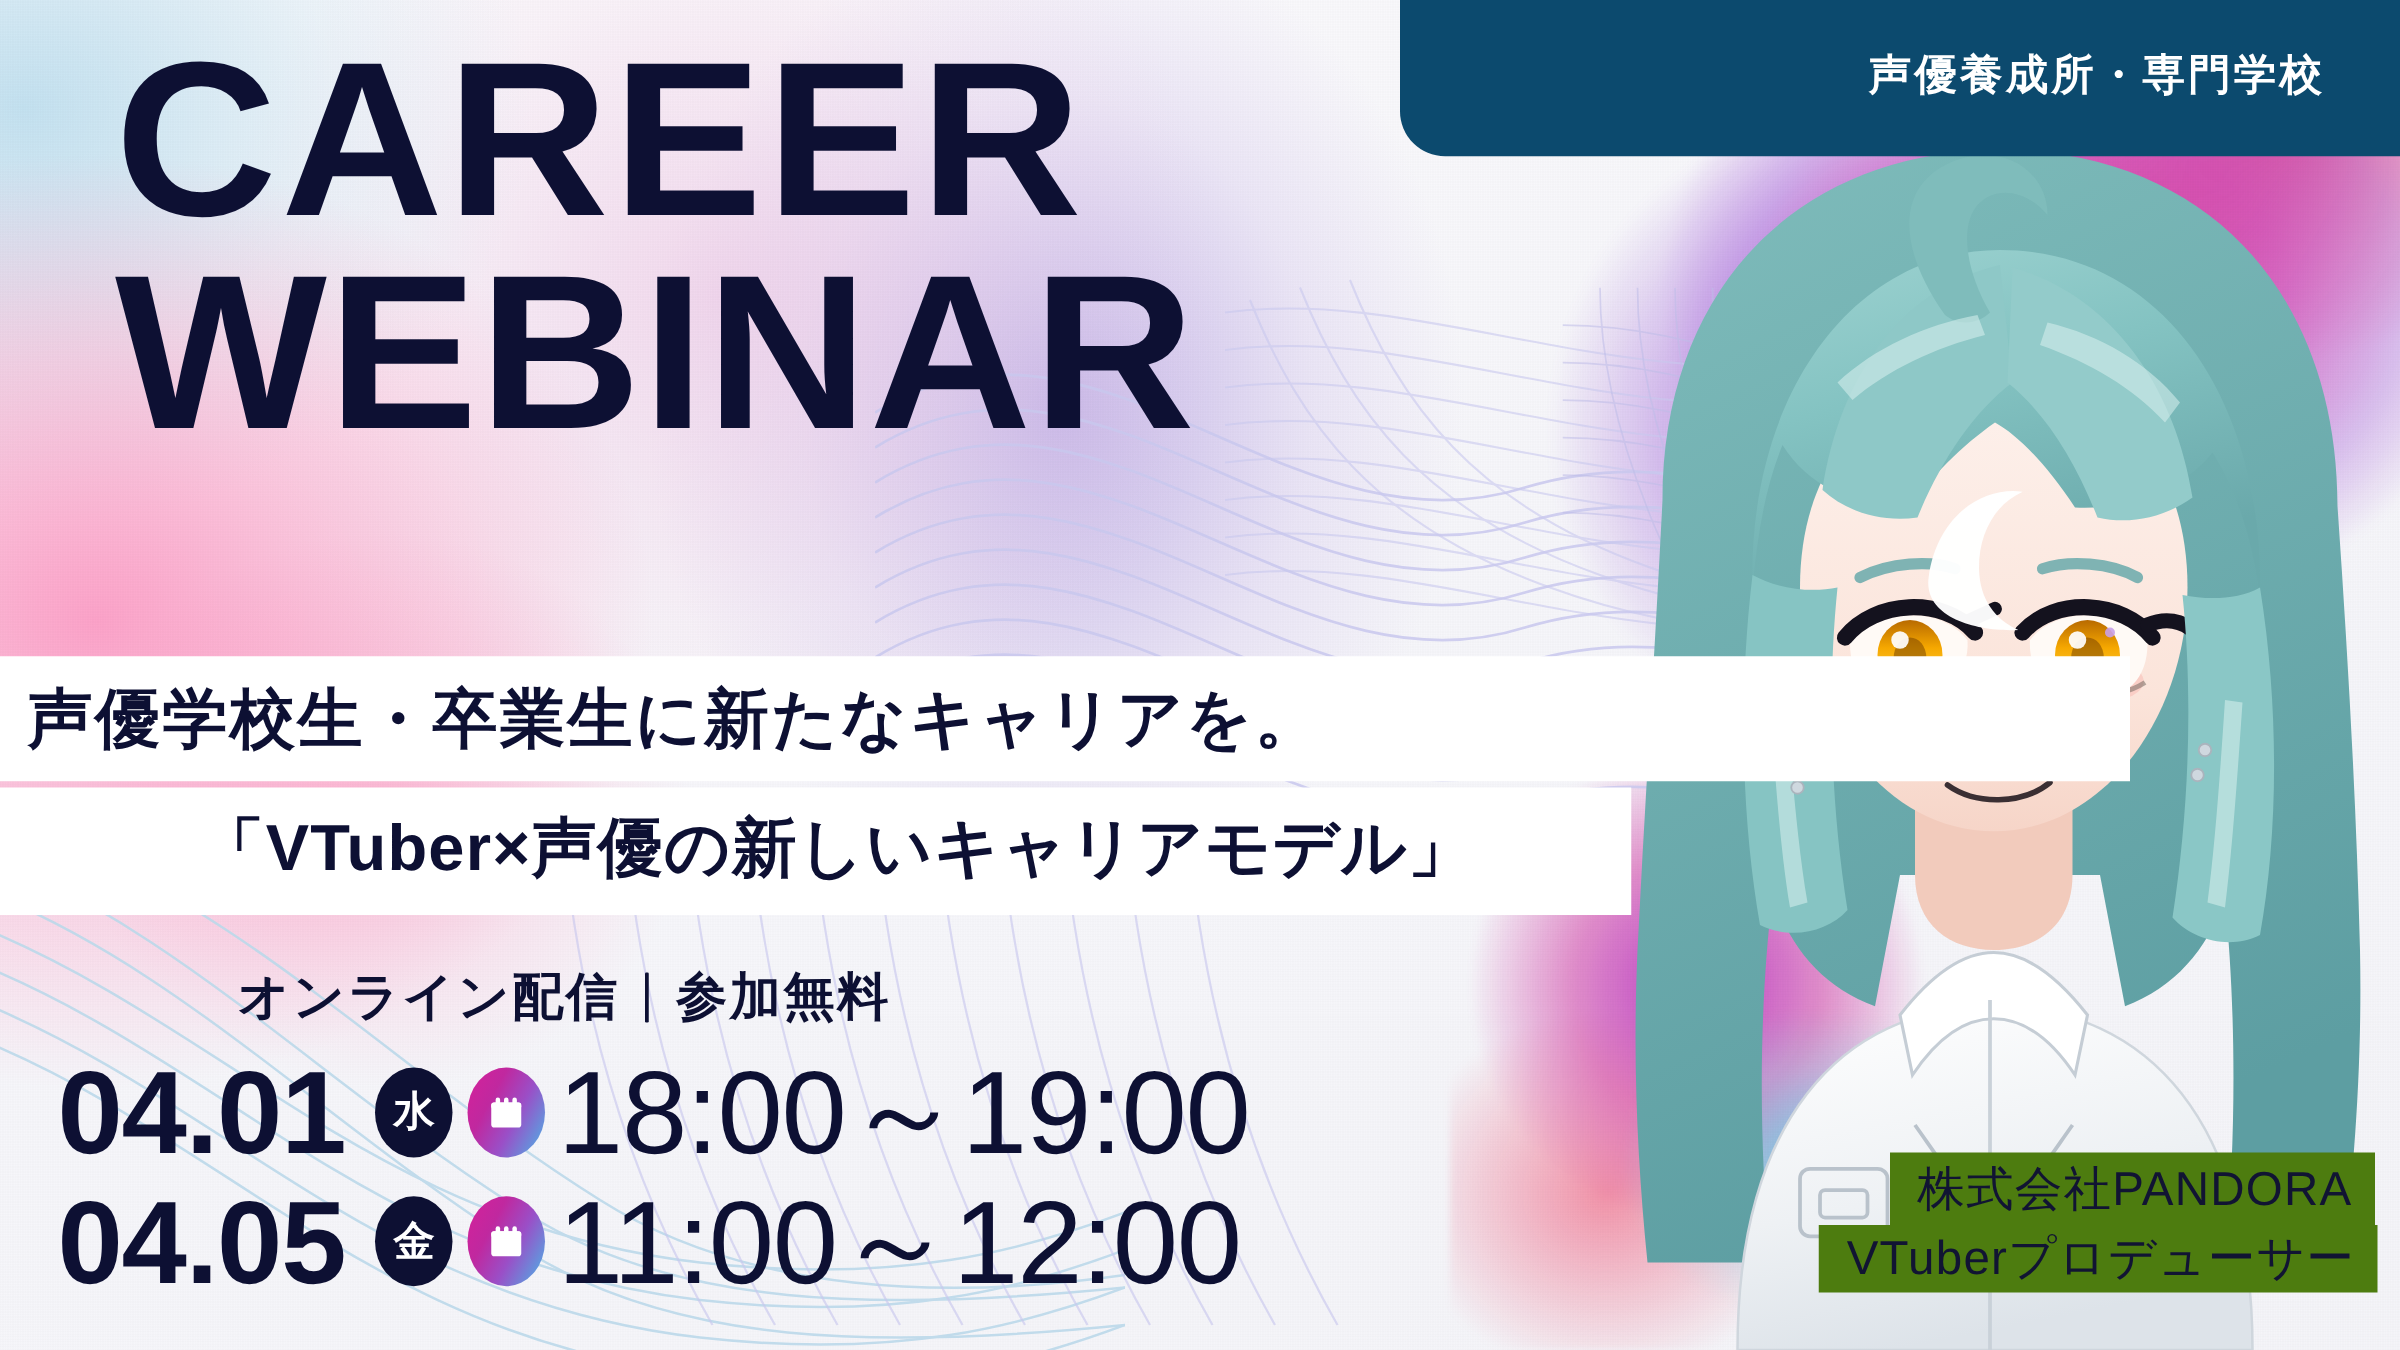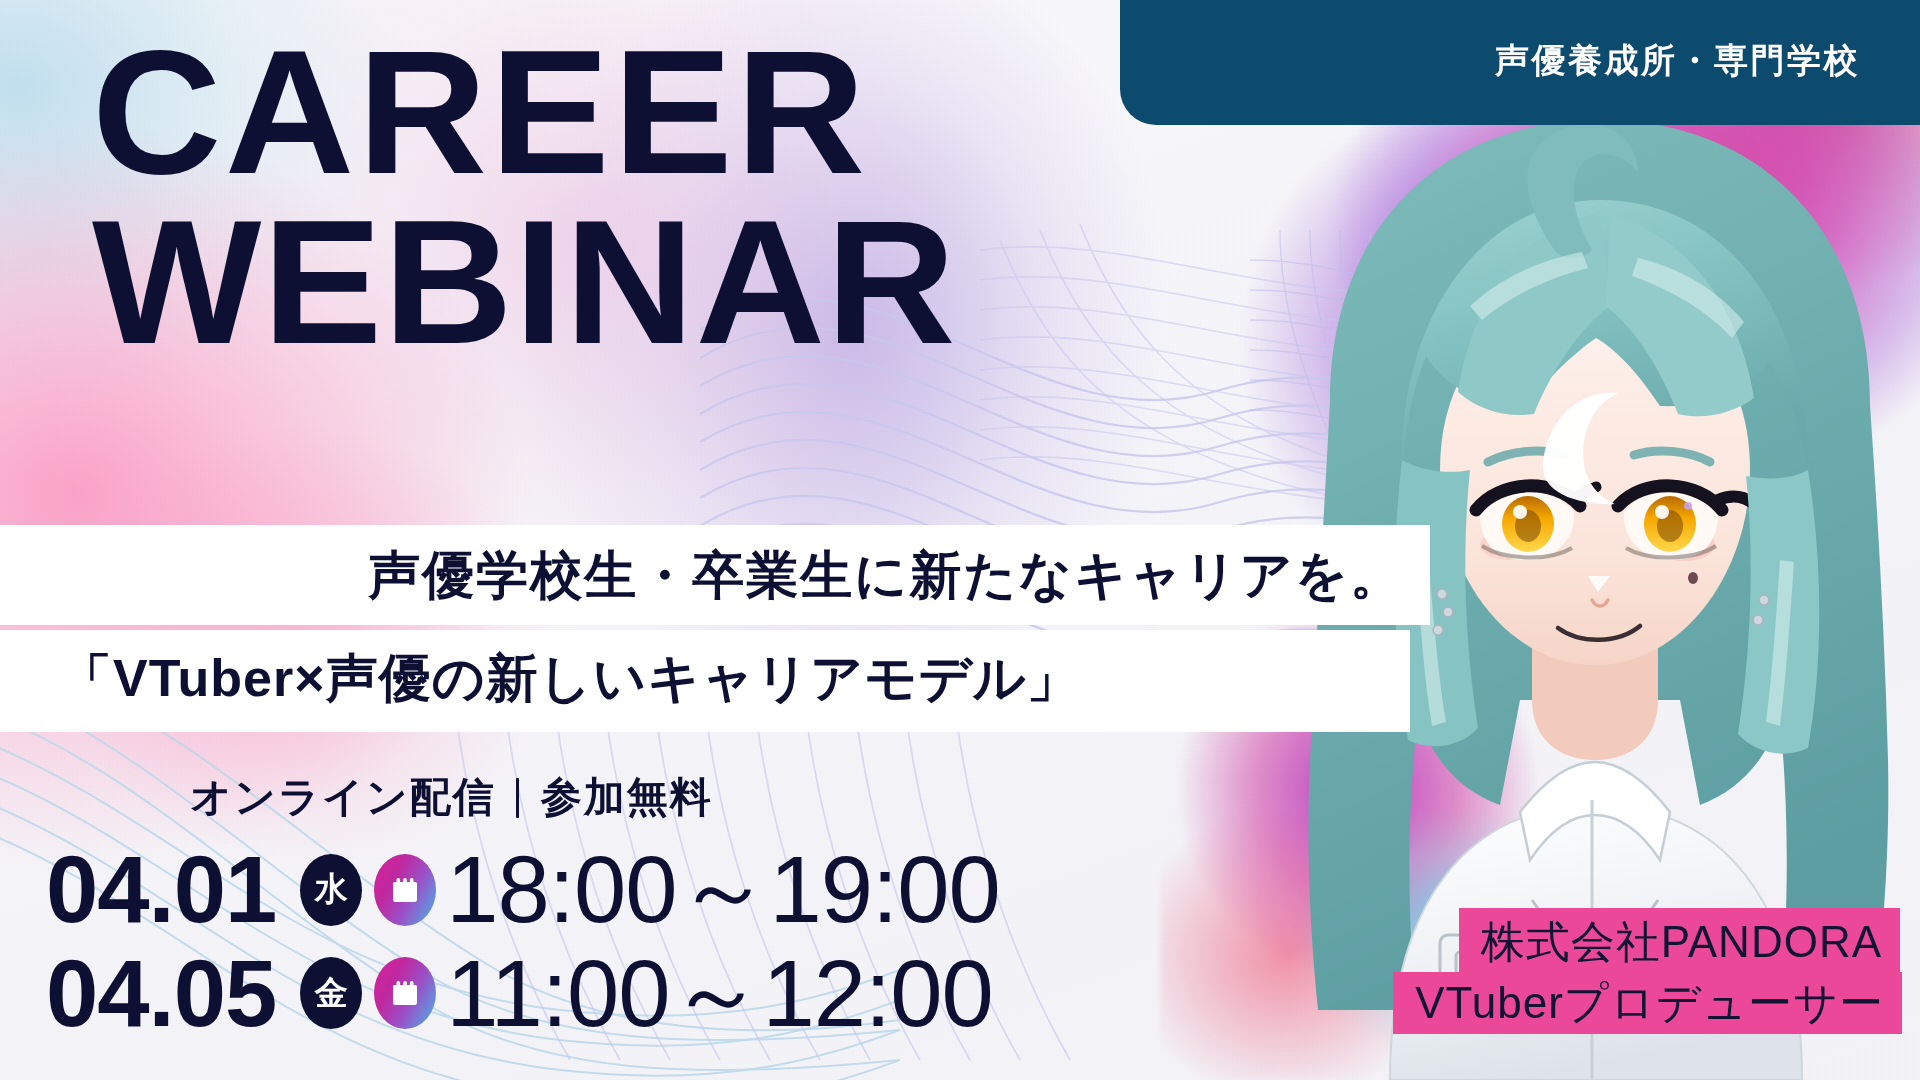--- a/index.html
+++ b/index.html
@@ -103,28 +103,28 @@
   .headline-band {
     background:#ffffff;
     color:#0d1033;
     font-weight:700;
     white-space:nowrap;
     display:block;
   }
   .headline-band.b1 {
     font-size:52px; letter-spacing:2px;
     padding:16px 26px 14px 22px;
-    width:1430px;
-    text-align:right;
+    width:1704px;
   }
   .headline-band.b2 {
     font-size:52px; letter-spacing:1px;
     padding:14px 26px 18px 60px;
-    width:1410px;
+    width:1305px;
     margin-top:5px;
+    text-align:center;
   }
 
   
   .schedule { position:absolute; left:0px; top:770px; z-index:7; }
 
   .sched-meta {
     display:flex; align-items:center;
     margin-left:190px;
     color:#0d1033;
     font-size:41px; font-weight:700; letter-spacing:2px;
@@ -167,22 +167,22 @@
   }
 
   
   .character { position:absolute; right:0; top:0; width:780px; height:1080px; z-index:5; }
   .character svg { position:absolute; right:-40px; top:0; }
 
   
   .credit { position:absolute; right:20px; bottom:46px; z-index:10;
             display:flex; flex-direction:column; align-items:flex-end; }
   .credit-line {
-    background:#ec4899; color:#111433;
-    font-size:44px; font-weight:400; letter-spacing:1px;
+    background:#4d7c0f; color:#111433;
+    font-size:38px; font-weight:400; letter-spacing:1px;
     white-space:nowrap; line-height:1.22;
   }
   .credit-line.c1 { padding:7px 18px 4px 22px; align-self:flex-end; }
   .credit-line.c2 { padding:4px 18px 4px 22px; align-self:flex-end; margin-right:-2px; }
   .credit-line.c3 { padding:4px 18px 8px 22px; align-self:flex-end; }
 </style>
 </head>
 <body>
 
 <div id="poster">

